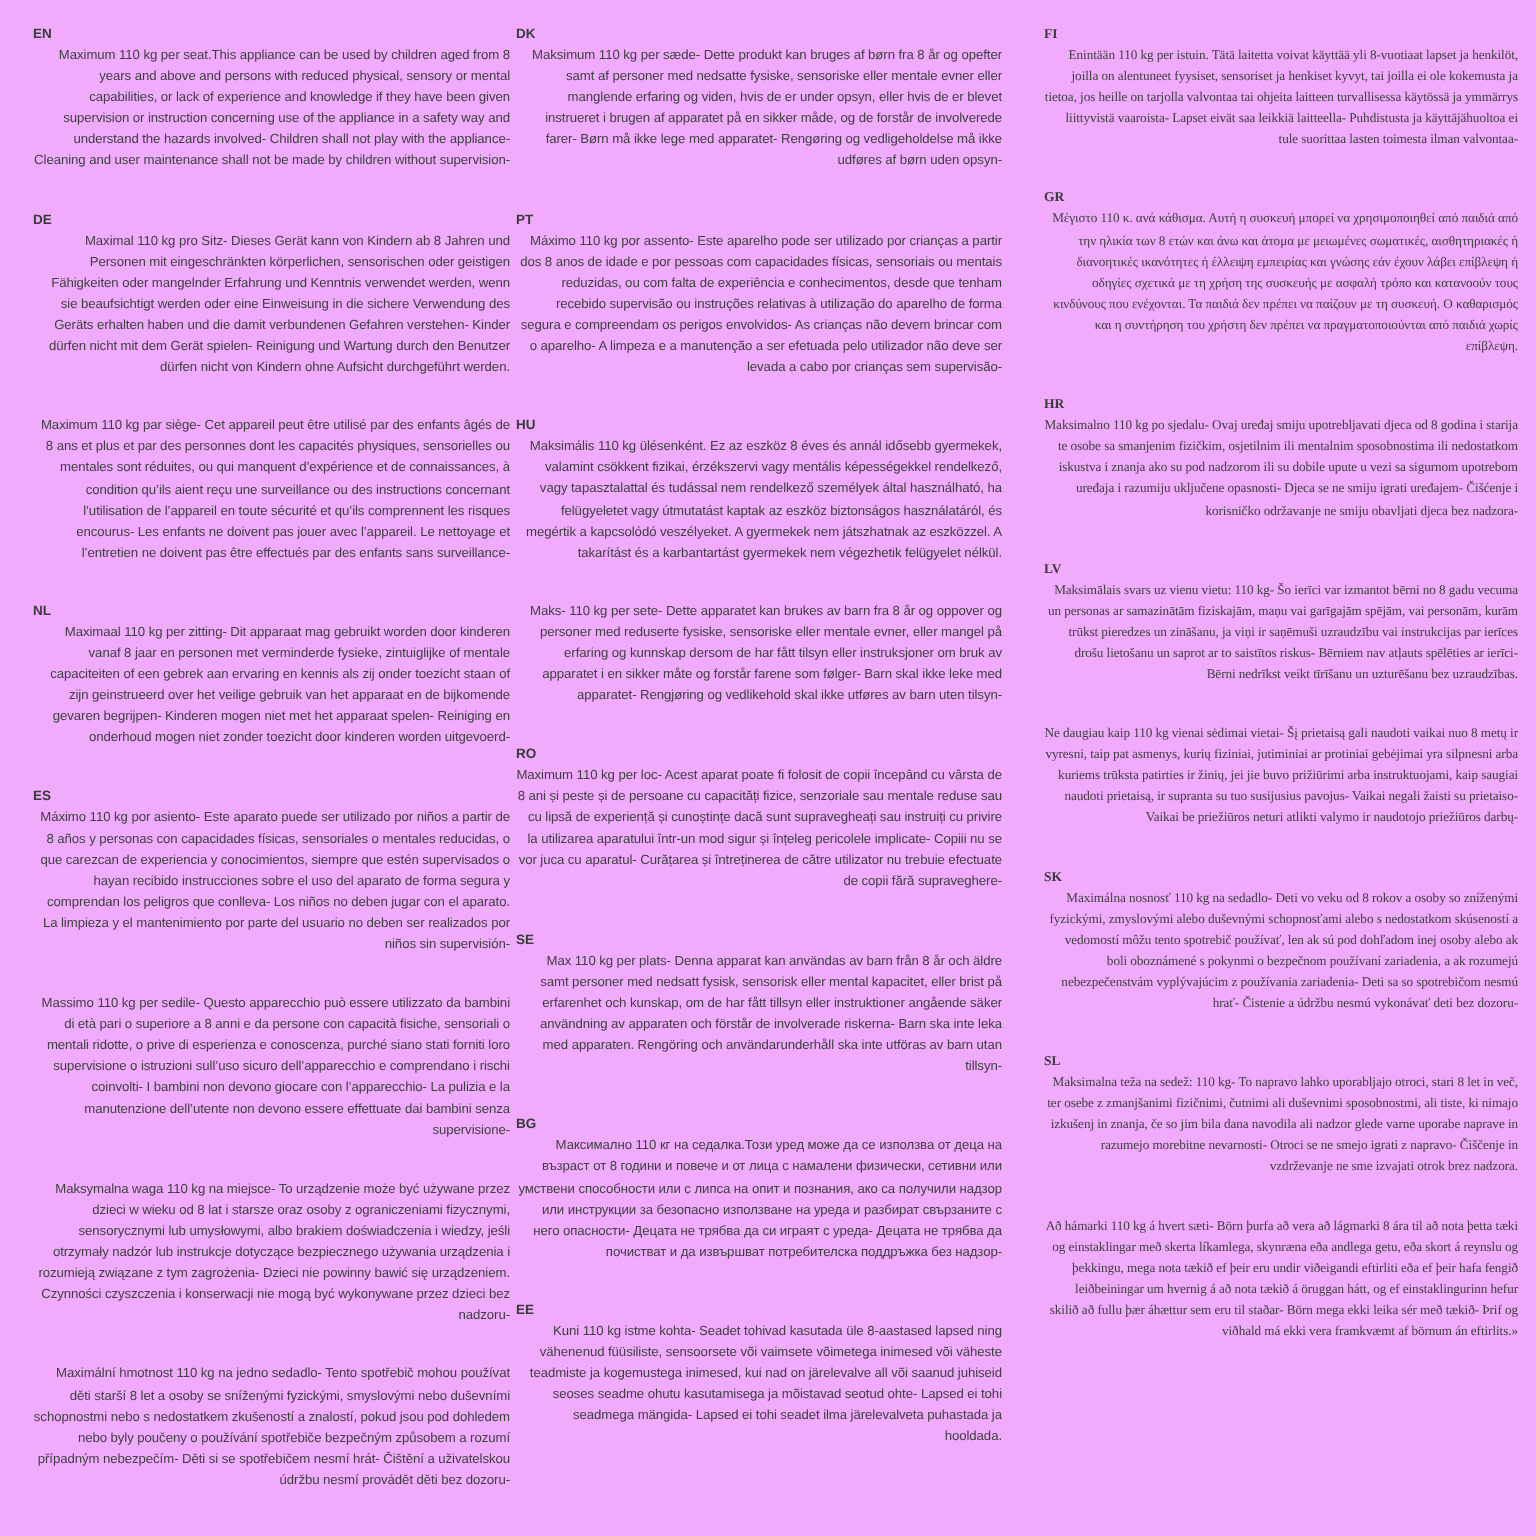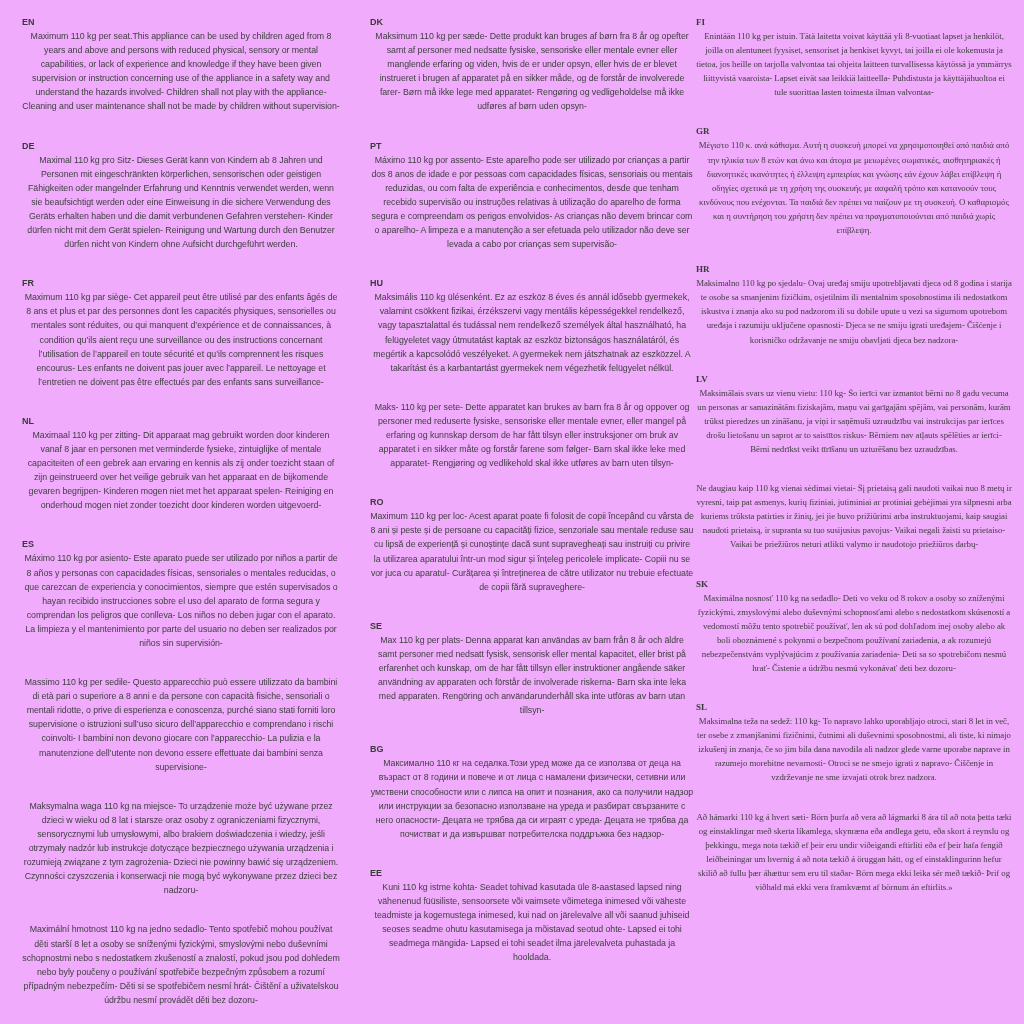--- a/index.html
+++ b/index.html
@@ -14,56 +14,55 @@
     background: #f0abfc;
     overflow: hidden;
     font-family: "Liberation Sans", "DejaVu Sans", sans-serif;
     color: #3f3f3f;
   }
   .col {
     position: absolute;
     top: 15px;
   }
   #col1 { left: 22px;  width: 318px; }
-  #col2 { left: 370px; width: 324px; }
+  #col2 { left: 344px; width: 324px; }
   #col3 { left: 696px; width: 316px; font-family: Liberation Serif, serif; }
   .section {
     margin-bottom: 25px;
   }
   .lang-code {
     display: block;
     font-size: 9px;
     line-height: 14px;
     font-weight: bold;
     color: #3a3a3a;
   }
   .lang-text {
     margin: 0;
     font-size: 8.8px;
     line-height: 14.1px;
     letter-spacing: -0.05px;
     color: #404040;
-    text-align: center;
+    text-align: right;
   }
 </style>
 </head>
 <body>
 
 <div class="page">
   <div class="col" id="col1">
       <div class="section">
         <span class="lang-code">EN</span>
         <p class="lang-text">Maximum 110 kg per seat.This appliance can be used by children aged from 8 years and above and persons with reduced physical, sensory or mental capabilities, or lack of experience and knowledge if they have been given supervision or instruction concerning use of the appliance in a safety way and understand the hazards involved- Children shall not play with the appliance- Cleaning and user maintenance shall not be made by children without supervision-</p>
       </div>
       <div class="section">
         <span class="lang-code">DE</span>
         <p class="lang-text">Maximal 110 kg pro Sitz- Dieses Gerät kann von Kindern ab 8 Jahren und Personen mit eingeschränkten körperlichen, sensorischen oder geistigen Fähigkeiten oder mangelnder Erfahrung und Kenntnis verwendet werden, wenn sie beaufsichtigt werden oder eine Einweisung in die sichere Verwendung des Geräts erhalten haben und die damit verbundenen Gefahren verstehen- Kinder dürfen nicht mit dem Gerät spielen- Reinigung und Wartung durch den Benutzer dürfen nicht von Kindern ohne Aufsicht durchgeführt werden.</p>
       </div>
       <div class="section">
-        <span class="lang-code">FR</span>
         <p class="lang-text">Maximum 110 kg par siège- Cet appareil peut être utilisé par des enfants âgés de 8 ans et plus et par des personnes dont les capacités physiques, sensorielles ou mentales sont réduites, ou qui manquent d’expérience et de connaissances, à condition qu’ils aient reçu une surveillance ou des instructions concernant l’utilisation de l’appareil en toute sécurité et qu’ils comprennent les risques encourus- Les enfants ne doivent pas jouer avec l’appareil. Le nettoyage et l’entretien ne doivent pas être effectués par des enfants sans surveillance-</p>
       </div>
       <div class="section">
         <span class="lang-code">NL</span>
         <p class="lang-text">Maximaal 110 kg per zitting- Dit apparaat mag gebruikt worden door kinderen vanaf 8 jaar en personen met verminderde fysieke, zintuiglijke of mentale capaciteiten of een gebrek aan ervaring en kennis als zij onder toezicht staan of zijn geinstrueerd over het veilige gebruik van het apparaat en de bijkomende gevaren begrijpen- Kinderen mogen niet met het apparaat spelen- Reiniging en onderhoud mogen niet zonder toezicht door kinderen worden uitgevoerd-</p>
       </div>
       <div class="section">
         <span class="lang-code">ES</span>
         <p class="lang-text">Máximo 110 kg por asiento- Este aparato puede ser utilizado por niños a partir de 8 años y personas con capacidades físicas, sensoriales o mentales reducidas, o que carezcan de experiencia y conocimientos, siempre que estén supervisados o hayan recibido instrucciones sobre el uso del aparato de forma segura y comprendan los peligros que conlleva- Los niños no deben jugar con el aparato. La limpieza y el mantenimiento por parte del usuario no deben ser realizados por niños sin supervisión-</p>
       </div>

